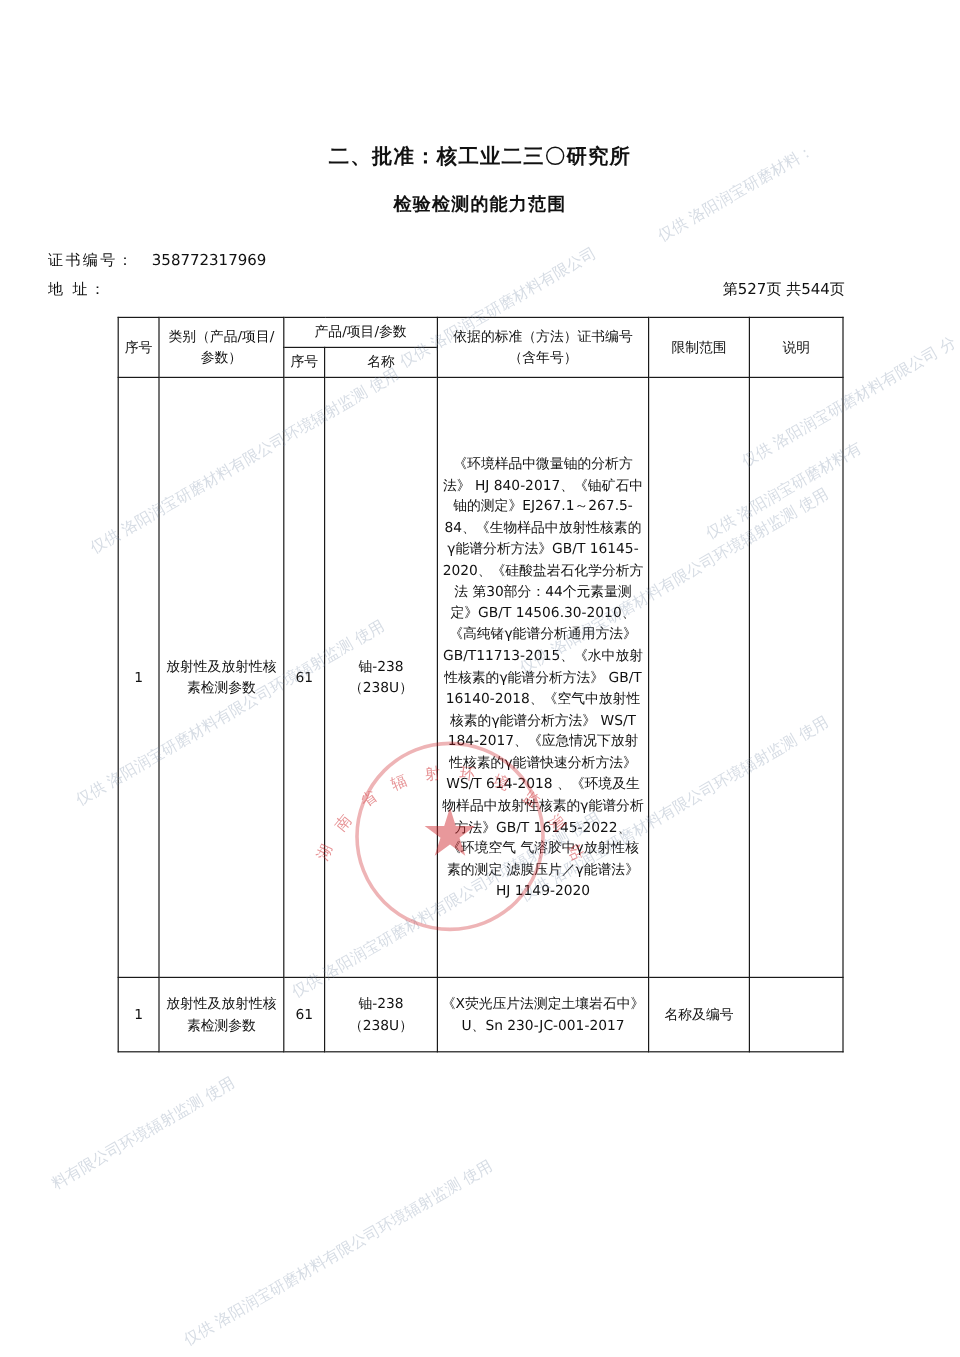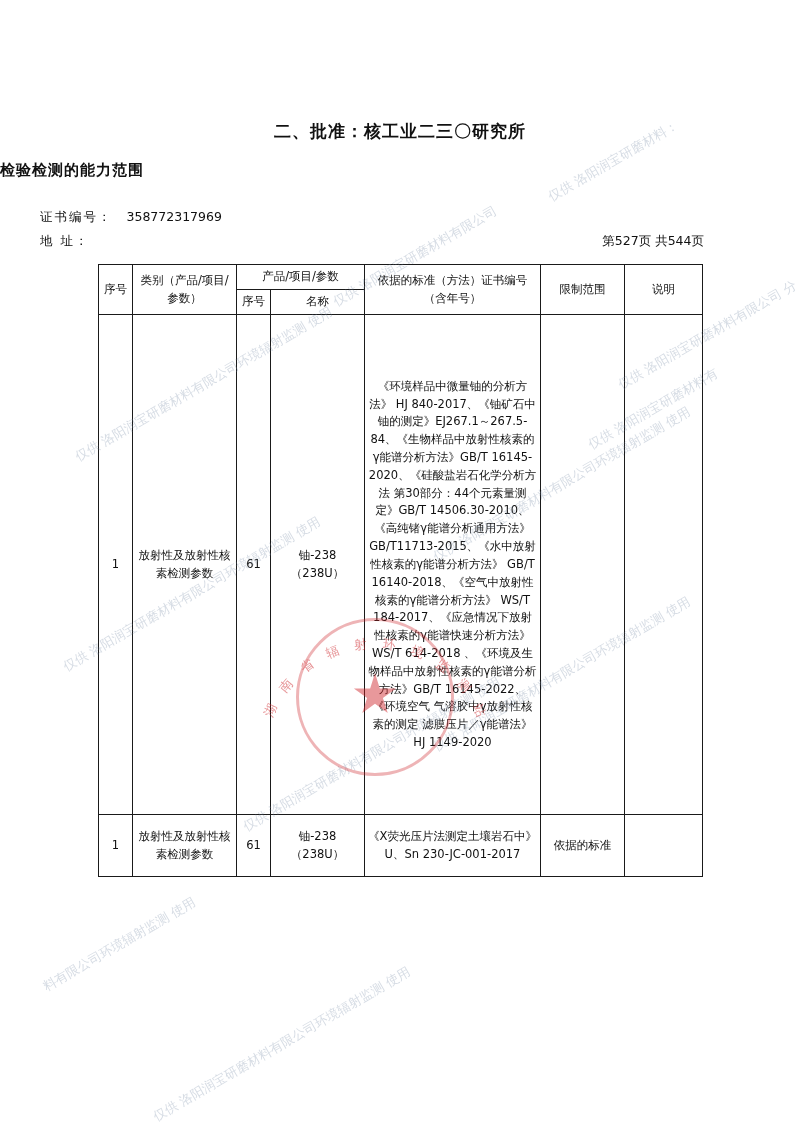--- a/index.html
+++ b/index.html
@@ -26,20 +26,21 @@
   
   .doc-title {
     text-align: center;
     font-size: 17px;
     font-weight: bold;
     letter-spacing: 1px;
     margin-top: 120px;
     line-height: 1.4;
   }
   .doc-subtitle {
+    text-align: center;
     font-size: 15px;
     font-weight: bold;
     letter-spacing: 1px;
     margin-top: 16px;
     line-height: 1.4;
   }
 
   
   .meta {
     margin-top: 24px;
@@ -234,21 +235,21 @@
           <td class="std-cell">《环境样品中微量铀的分析方法》 HJ 840-2017、《铀矿石中铀的测定》EJ267.1～267.5-84、《生物样品中放射性核素的γ能谱分析方法》GB/T 16145-2020、《硅酸盐岩石化学分析方法 第30部分：44个元素量测定》GB/T 14506.30-2010、《高纯锗γ能谱分析通用方法》GB/T11713-2015、《水中放射性核素的γ能谱分析方法》 GB/T 16140-2018、《空气中放射性核素的γ能谱分析方法》 WS/T 184-2017、《应急情况下放射性核素的γ能谱快速分析方法》 WS/T 614-2018 、《环境及生物样品中放射性核素的γ能谱分析方法》GB/T 16145-2022、《环境空气 气溶胶中γ放射性核素的测定 滤膜压片／γ能谱法》HJ 1149-2020</td>
           <td class="limit-cell"></td>
           <td></td>
         </tr>
         <tr style="height:62px;">
           <td>1</td>
           <td class="cat-cell">放射性及放射性核素检测参数</td>
           <td>61</td>
           <td>铀-238（238U）</td>
           <td class="std-cell">《X荧光压片法测定土壤岩石中》U、Sn 230-JC-001-2017</td>
-          <td class="limit-cell">依据的标准</td>
+          <td class="limit-cell">名称及编号</td>
           <td></td>
         </tr>
       </tbody>
     </table>
   </div>
 
   <div class="seal">
     <div class="star"></div>
     <div class="seal-text">
         <span style="transform: translate(-50%, 0px) rotate(-65deg) translateY(-62px); transform-origin: 50% 62px; position: absolute; left: 50%; top: 50%;">湖</span>

